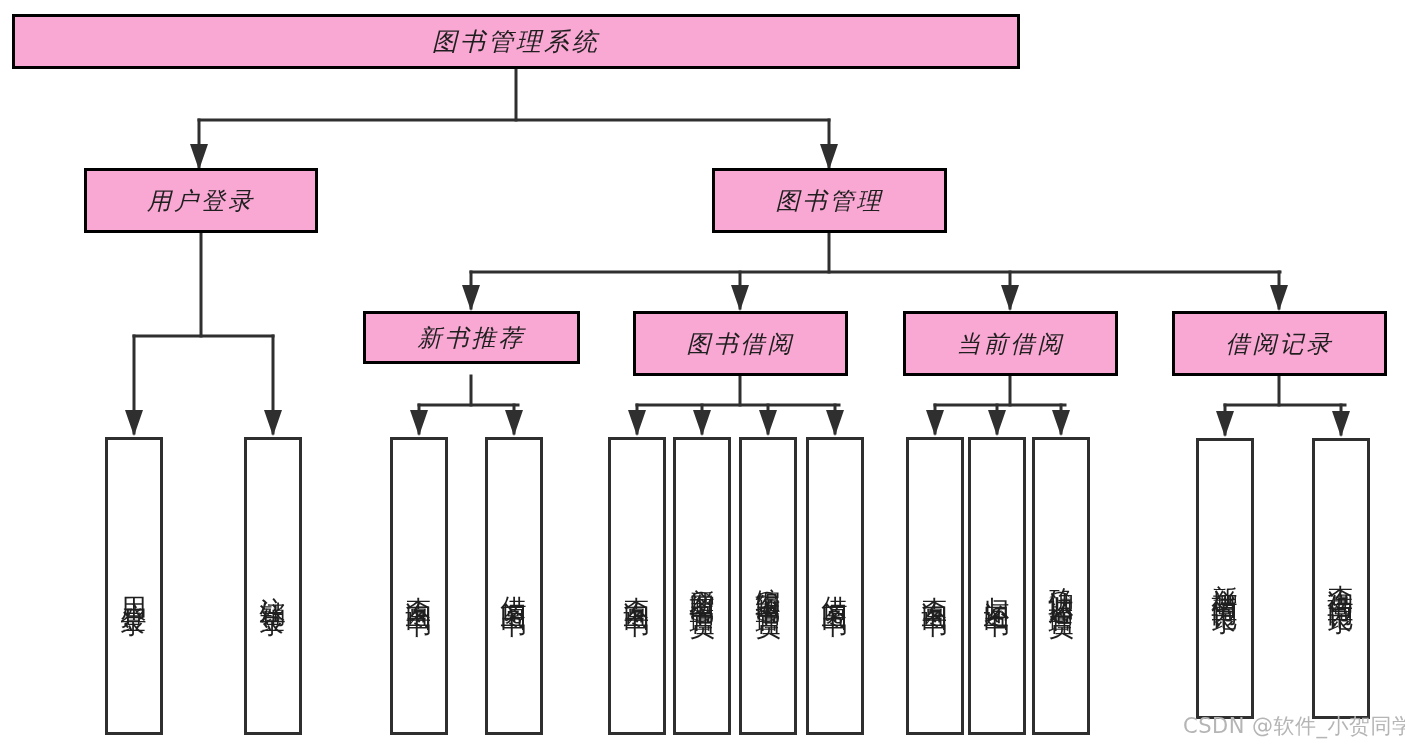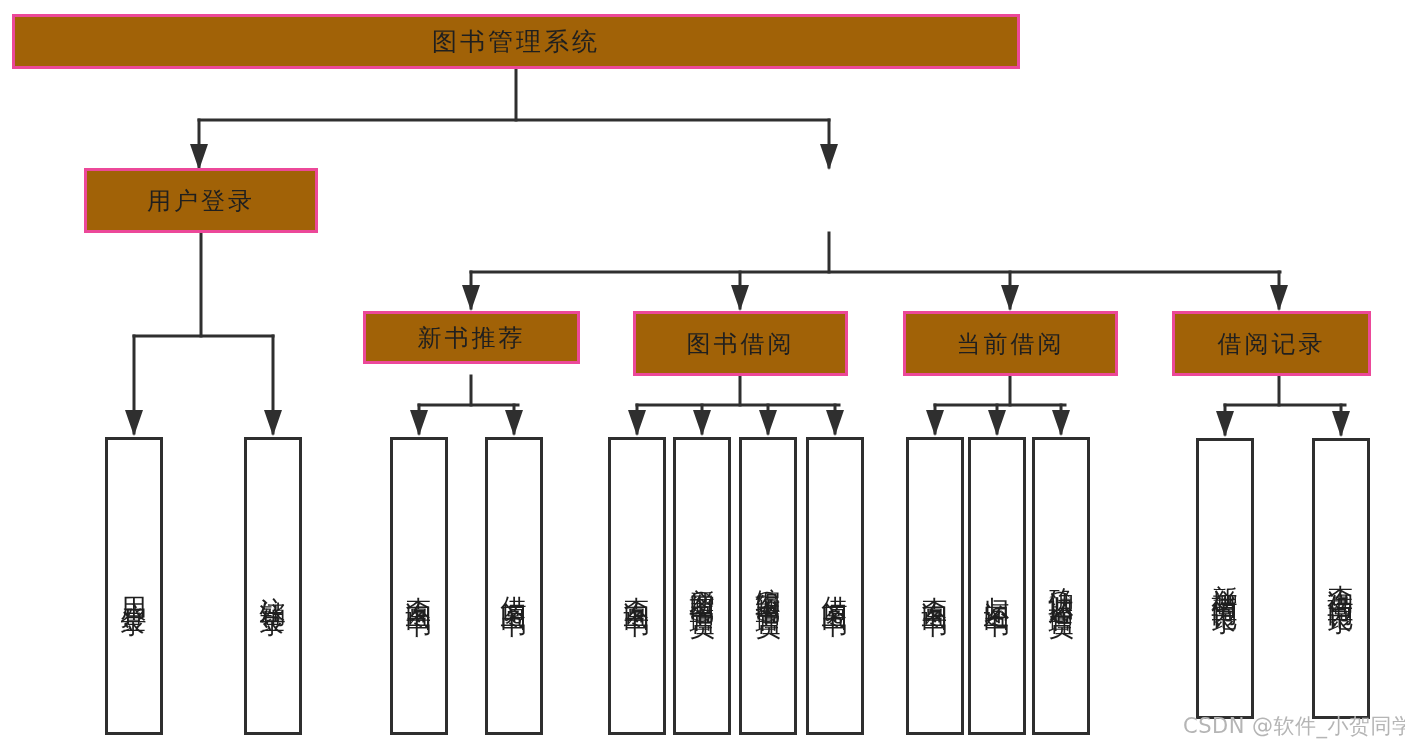--- a/index.html
+++ b/index.html
@@ -7,25 +7,26 @@
     position:relative;
     width:1405px;height:747px;
     background:#ffffff;
     font-family:"DejaVu Sans","Liberation Sans",sans-serif;
     overflow:hidden;
   }
   svg.connectors{position:absolute;left:0;top:0;width:1405px;height:747px;}
   .hbox{
     position:absolute;
     box-sizing:border-box;
-    border:3px solid #ec4899;
-    background:#a16207;
+    border:3px solid #000000;
+    background:#f9a8d4;
     display:flex;align-items:center;justify-content:center;
     font-size:24px;letter-spacing:3px;color:#1f1f1f;
     z-index:2;
+    font-style:italic;
   }
   .rootbox{font-size:25px;}
   .vbox{
     position:absolute;
     box-sizing:border-box;
     border:3px solid #2f2f2f;
     background:#ffffff;
     display:flex;align-items:center;justify-content:center;
     z-index:2;
   }
@@ -114,31 +115,34 @@
     </g>
   </svg>
 
   <div class="hbox rootbox" style="left:12px;top:14px;width:1008px;height:55px;">
     <span>图书管理系统</span>
   </div>
 
   <div class="hbox" style="left:84px;top:168px;width:234px;height:65px;">
     <span>用户登录</span>
   </div>
+  <div class="hbox" style="left:712px;top:168px;width:235px;height:65px;">
+    <span>图书管理</span>
+  </div>
 
   <div class="hbox" style="left:363px;top:311px;width:217px;height:53px;">
     <span>新书推荐</span>
   </div>
   <div class="hbox" style="left:903px;top:311px;width:215px;height:65px;">
     <span>当前借阅</span>
   </div>
   <div class="hbox" style="left:633px;top:311px;width:215px;height:65px;">
     <span>图书借阅</span>
   </div>
-  <div class="hbox" style="left:1172px;top:311px;width:199px;height:65px;text-align:right;">
+  <div class="hbox" style="left:1172px;top:311px;width:215px;height:65px;text-align:right;">
     <span>借阅记录</span>
   </div>
 
   <div class="vbox" style="left:105px;top:437px;width:58px;height:298px;">
     <span>用户登录</span>
   </div>
   <div class="vbox" style="left:244px;top:437px;width:58px;height:298px;">
     <span>注销登录</span>
   </div>
 

